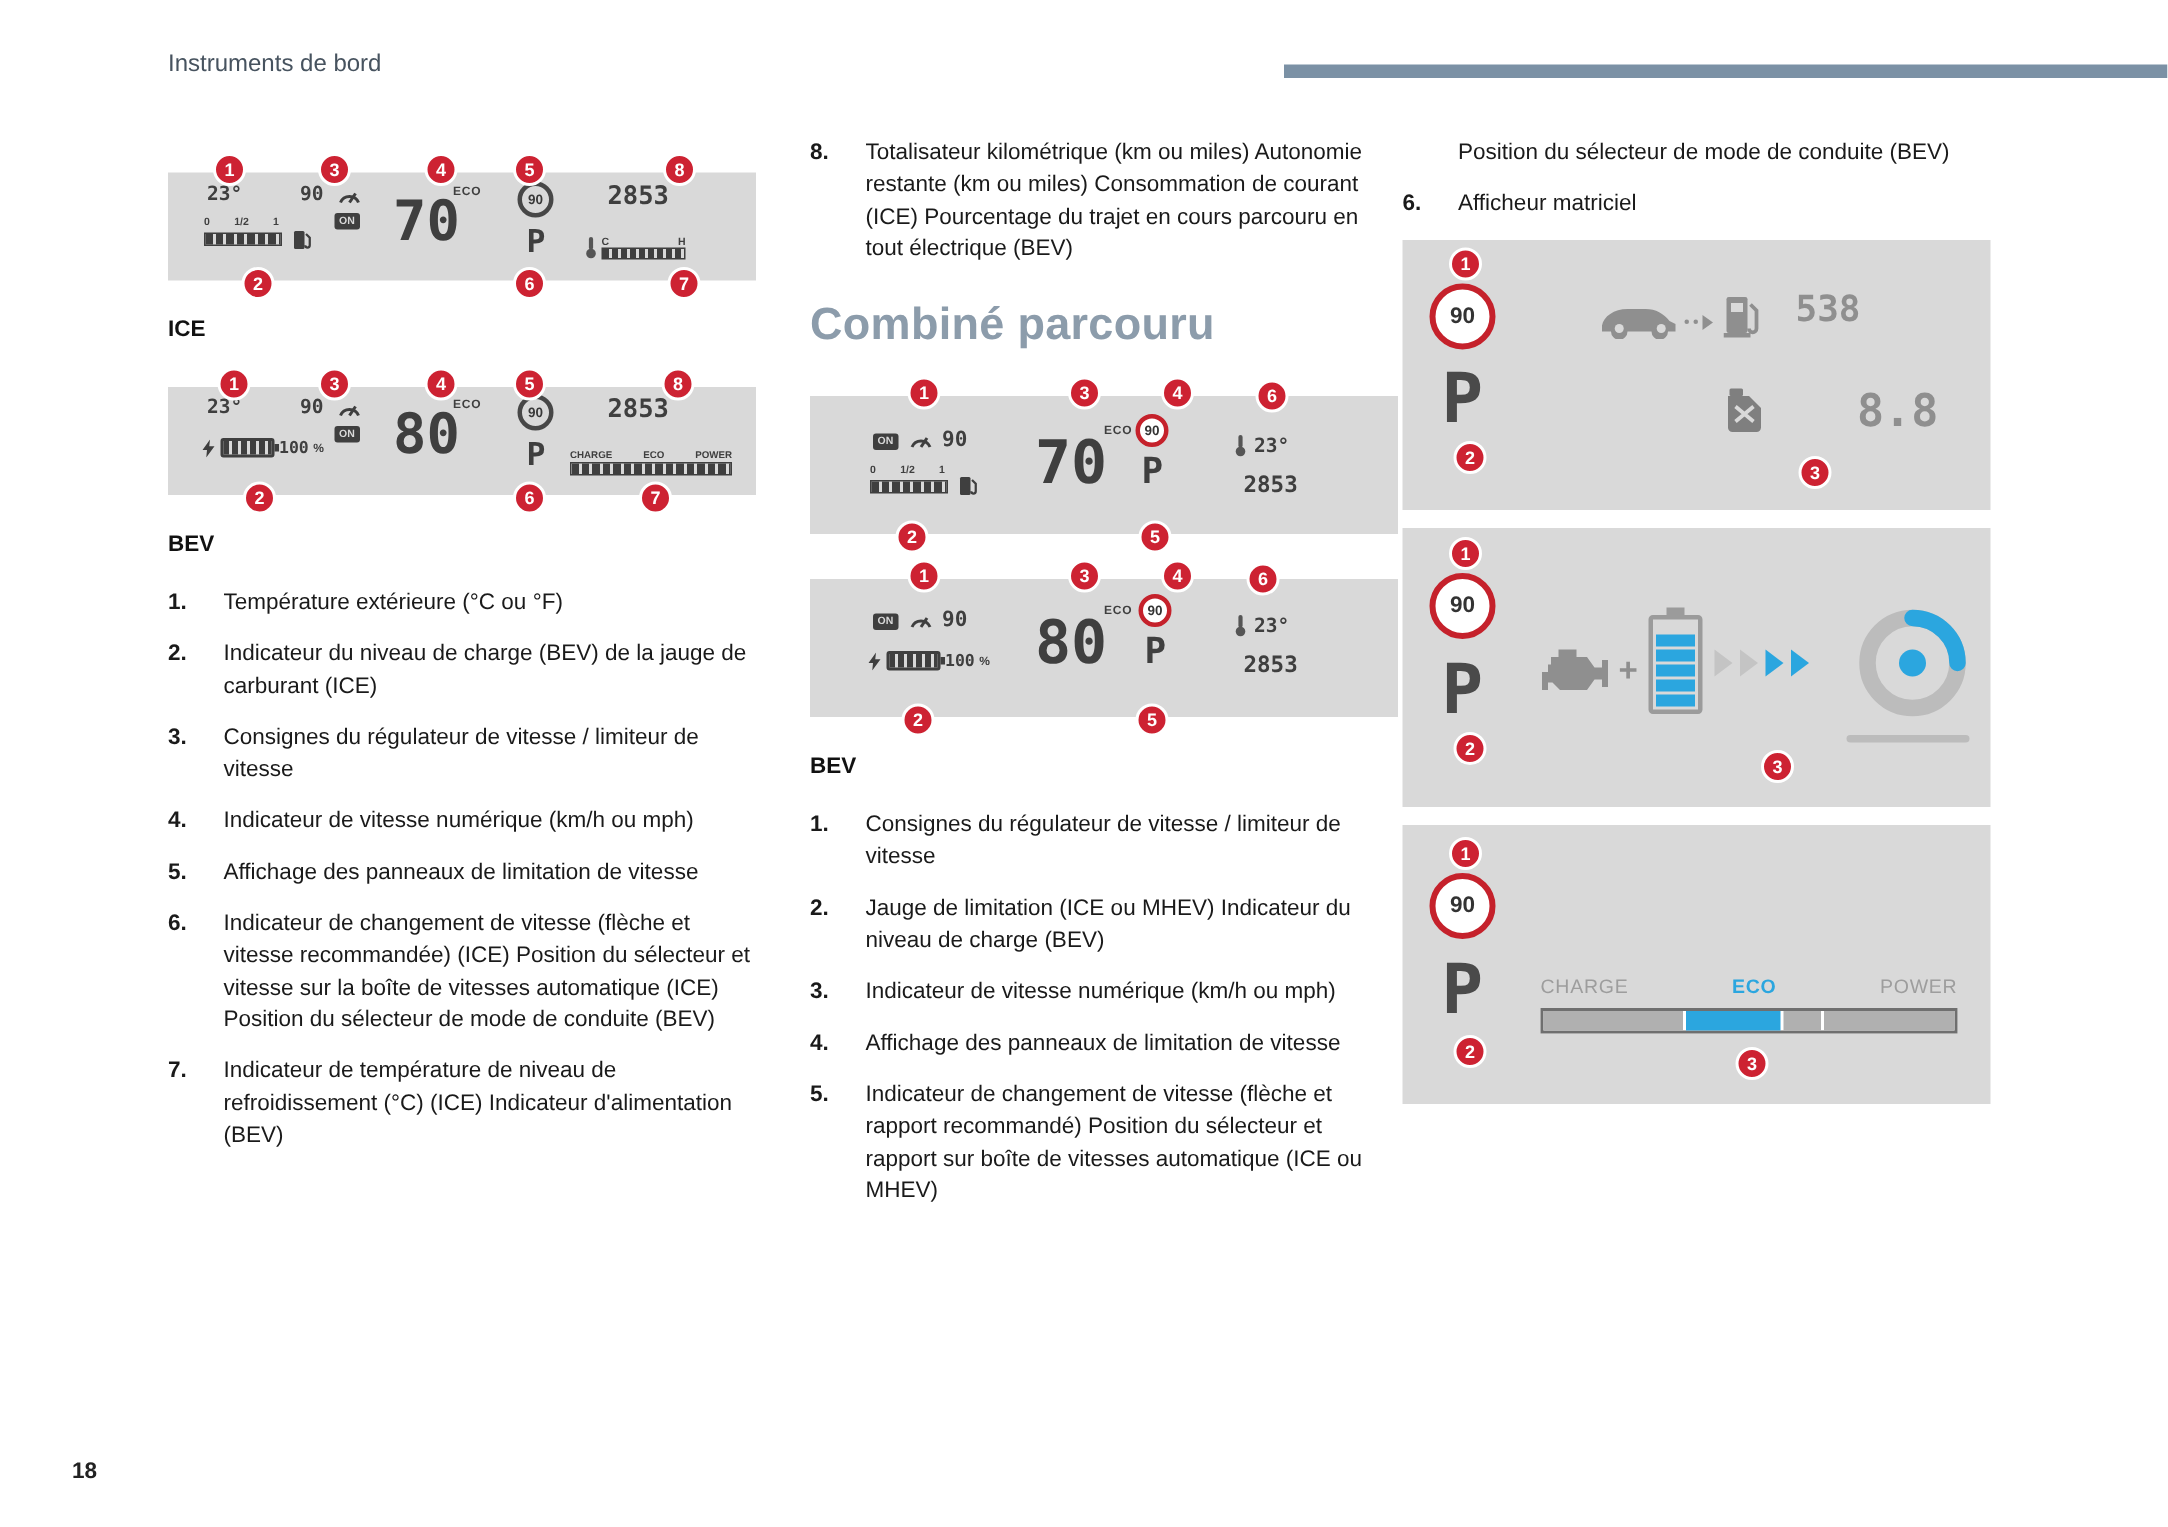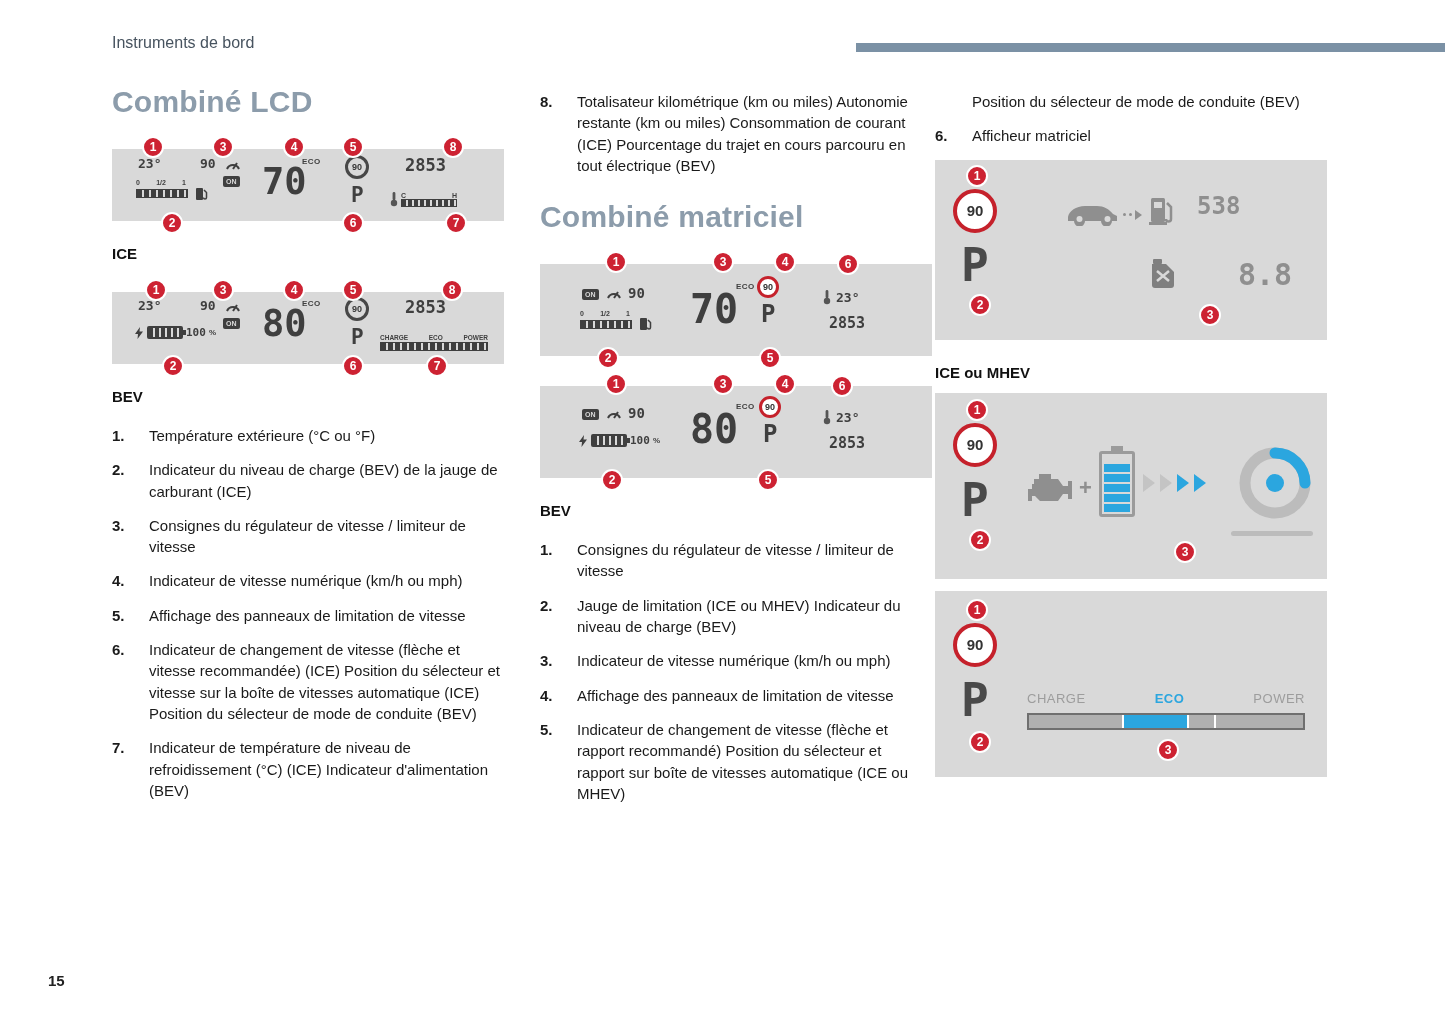--- a/index.html
+++ b/index.html
@@ -84,24 +84,23 @@
   .mseg { height:100%; background:#b0b0b0; }
   .mseg-blue { background:#2ba6df; }
 
   .groundbar { position:absolute; height:5px; background:#bcbcbc; border-radius:3px; }
 </style>
 </head>
 <body>
 
 <div class="doc-header">Instruments de bord</div>
 <div class="topbar"></div>
-<div class="pagenum">15</div>
+<div class="pagenum">18</div>
 
 <div class="col col-left">
-  <div class="coltitle">Combiné LCD</div>
 
   <div class="figwrap">
     <div class="panel" style="height:72px">
       <span class="bdg" style="left:30px;top:-13px">1</span>
       <span class="bdg" style="left:100px;top:-13px">3</span>
       <span class="bdg" style="left:171px;top:-13px">4</span>
       <span class="bdg" style="left:230px;top:-13px">5</span>
       <span class="bdg" style="left:330px;top:-13px">8</span>
       <span class="bdg" style="left:49px;bottom:-13px">2</span>
       <span class="bdg" style="left:230px;bottom:-13px">6</span>
@@ -224,21 +223,21 @@
       </div>
   </div>
 </div>
 
 <div class="col col-mid">
   <div class="ditem" style="margin-top:6px">
     <span class="dnum">8.</span>
     <span class="dtxt">Totalisateur kilométrique (km ou miles) Autonomie restante (km ou miles) Consommation de courant (ICE) Pourcentage du trajet en cours parcouru en tout électrique (BEV)</span>
   </div>
 
-  <div class="coltitle" style="margin-top:24px">Combiné matriciel</div>
+  <div class="coltitle" style="margin-top:24px">Combiné parcouru</div>
 
   <div class="figwrap">
     <div class="panel" style="height:92px">
       <span class="bdg" style="left:65px;top:-13px">1</span>
       <span class="bdg" style="left:172px;top:-13px">3</span>
       <span class="bdg" style="left:234px;top:-13px">4</span>
       <span class="bdg" style="left:297px;top:-11px">6</span>
       <span class="bdg" style="left:57px;bottom:-13px">2</span>
       <span class="bdg" style="left:219px;bottom:-13px">5</span>
 
@@ -373,21 +372,20 @@
 
       <svg class="icon-abs" style="left:214px;top:98px" width="28" height="30" viewBox="0 0 28 30">
         <path d="M3 6 h14 l8 8 v13 a3 3 0 0 1-3 3 H6 a3 3 0 0 1-3-3 z" fill="#7f7f7f"></path>
         <rect x="4" y="1" width="9" height="5" rx="1" fill="#7f7f7f"></rect>
         <path d="M8 13 l12 10 M20 13 l-12 10" stroke="#d9d9d9" stroke-width="2.5"></path>
       </svg>
       <span class="seg seg-lt" style="left:303px;top:100px;font-size:30px">8.8</span>
       <span class="bdg" style="left:264px;top:144px">3</span>
     </div>
   </div>
-  <div class="sublabel">ICE ou MHEV</div>
 
   <div class="figwrap" style="margin-top:12px">
     <div class="panel" style="height:186px">
       <span class="bdg" style="left:31px;top:6px">1</span>
       <span class="ring ring-red-lg" style="left:18px;top:30px">
           <i>90</i>
         </span>
       <span class="bigP" style="left:26px;top:80px;font-size:46px">P</span>
       <span class="bdg" style="left:34px;top:136px">2</span>
 

